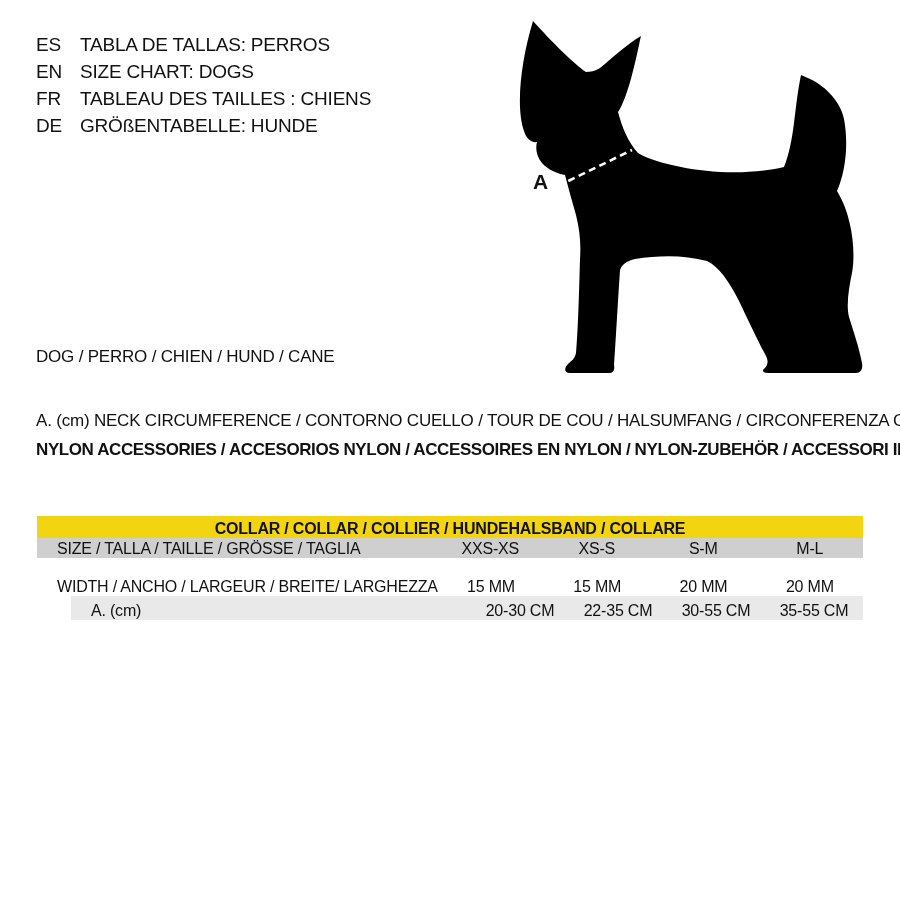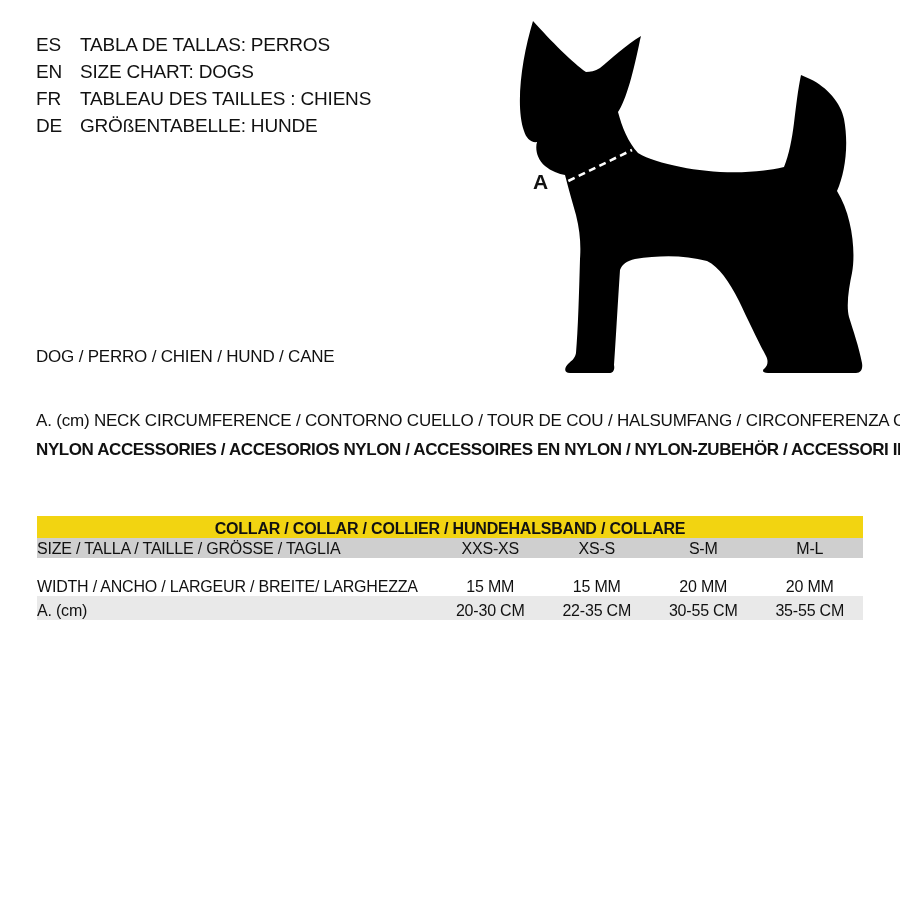--- a/index.html
+++ b/index.html
@@ -32,22 +32,22 @@
   .caption.measure-caption{top:411px;font-size:17px;}
   .caption.material-caption{top:440px;font-size:17px;font-weight:700;letter-spacing:-0.4px;}
 
   
   .size-table{position:absolute;left:37px;top:516px;width:826px;font-size:16px;letter-spacing:-0.2px;}
   .t-row{display:flex;align-items:flex-end;}
   .t-header{height:22px;background:var(--yellow);justify-content:center;
     font-weight:700;}
   .t-size{height:20px;background:var(--gray-row);}
   .t-width{height:38px;background:var(--paper);}
-  .t-a{height:24px;background:var(--light-gray-row);}
-  .t-label{flex:0 0 400px;padding-left:0;white-space:nowrap;}
+  .t-a{height:24px;background:var(--light-gray-row);margin-left:34px;}
+  .t-label{flex:0 0 400px;padding-left:20px;white-space:nowrap;}
   .t-cell{flex:1 1 0;text-align:center;white-space:nowrap;}
 </style>
 </head>
 <body>
 
 <div class="stage">
 
   <div class="lang-block">
     <div class="lang-row">
       <span class="lang-code">ES</span>

